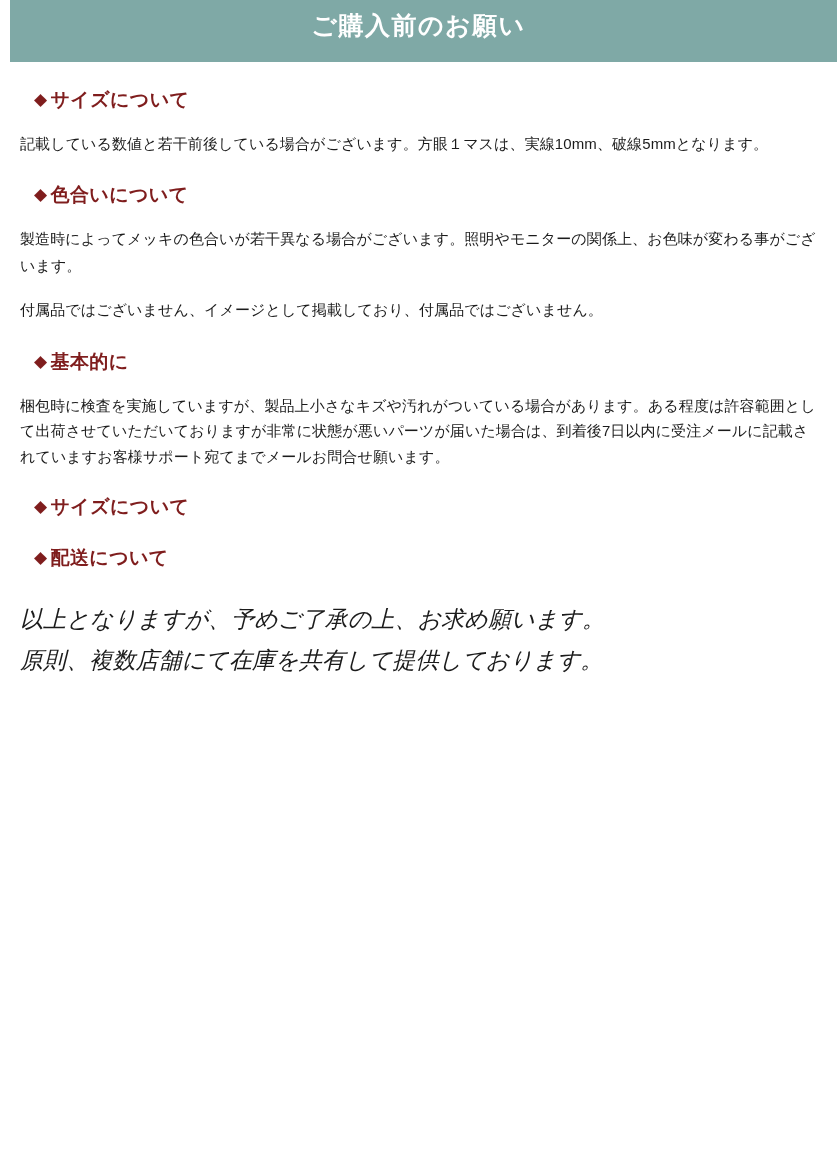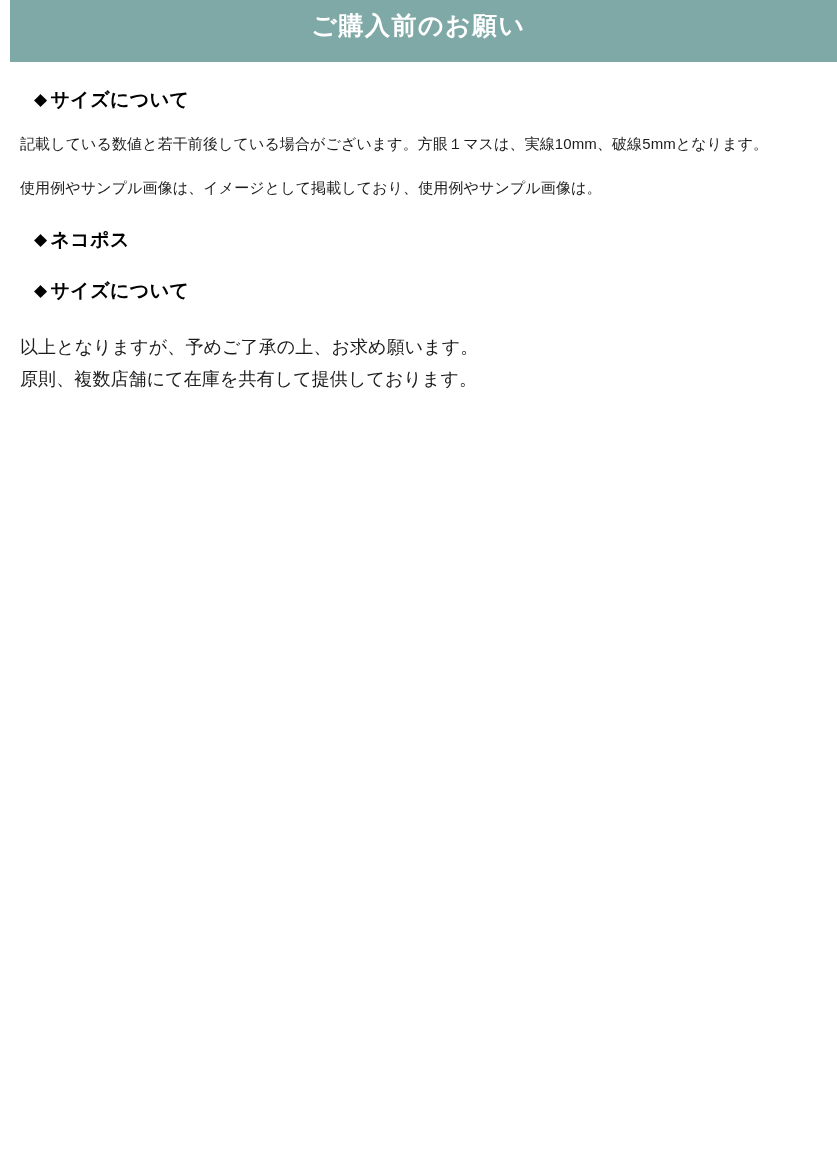--- a/index.html
+++ b/index.html
@@ -54,21 +54,21 @@
   .content {
     padding: 0 18px 0 18px;
     box-sizing: border-box;
   }
   .section {
     margin: 0;
   }
   .sec-head {
     font-size: 19px;
     font-weight: bold;
-    color: #000000;
+    color: #7f1d1d;
     margin: 26px 0 0 16px;
     letter-spacing: 0.4px;
     line-height: 1.3;
   }
   .sec-head .diamond {
     font-size: 17px;
     margin-right: 3px;
     position: relative;
     top: -1px;
   }
@@ -76,25 +76,26 @@
     font-size: 15px;
     line-height: 1.78;
     color: #1b1b1b;
     margin: 18px 0 0 2px;
     letter-spacing: 0.1px;
   }
   .sec-body.tight {
     line-height: 1.70;
   }
   .closing {
-    font-size: 18px;
+    font-size: 23px;
     line-height: 1.78;
     color: #1b1b1b;
     margin: 28px 0 0 2px;
     letter-spacing: 0.1px;
+    font-style: italic;
   }
   .nowrap-line {
     display: block;
   }
 </style>
 </head>
 <body>
 
 <div class="page">
 
@@ -103,34 +104,40 @@
     <div class="header-title">ご購入前のお願い</div>
   </div>
 
   <div class="content">
 
     <div class="section">
       <div class="sec-head"><span class="diamond">◆</span><span>サイズについて</span></div>
       <div class="sec-body">記載している数値と若干前後している場合がございます。方眼１マスは、実線10mm、破線5mmとなります。</div>
     </div>
 
-
     <div class="section">
-      <div class="sec-body">使用例やサンプル画像は、イメージとして掲載しており、使用例やサンプル画像は。</div>
+      <div class="sec-head"><span class="diamond">◆</span><span>色合いについて</span></div>
+      <div class="sec-body">製造時によってメッキの色合いが若干異なる場合がございます。照明やモニターの関係上、お色味が変わる事がございます。</div>
     </div>
 
     <div class="section">
-      <div class="sec-head"><span class="diamond">◆</span><span>ネコポス</span></div>
+      <div class="sec-body">付属品ではございません、イメージとして掲載しており、付属品ではございません。</div>
+    </div>
+
+    <div class="section">
+      <div class="sec-head"><span class="diamond">◆</span><span>基本的に</span></div>
+      <div class="sec-body tight">梱包時に検査を実施していますが、製品上小さなキズや汚れがついている場合があります。ある程度は許容範囲として出荷させていただいておりますが非常に状態が悪いパーツが届いた場合は、到着後7日以内に受注メールに記載されていますお客様サポート宛てまでメールお問合せ願います。</div>
     </div>
 
     <div class="section">
       <div class="sec-head"><span class="diamond">◆</span><span>サイズについて</span></div>
     </div>
 
     <div class="section">
+      <div class="sec-head"><span class="diamond">◆</span><span>配送について</span></div>
     </div>
 
     <div class="closing">
       <span class="nowrap-line">以上となりますが、予めご了承の上、お求め願います。</span>
       <span class="nowrap-line">原則、複数店舗にて在庫を共有して提供しております。</span>
     </div>
 
   </div>
 </div>
 

